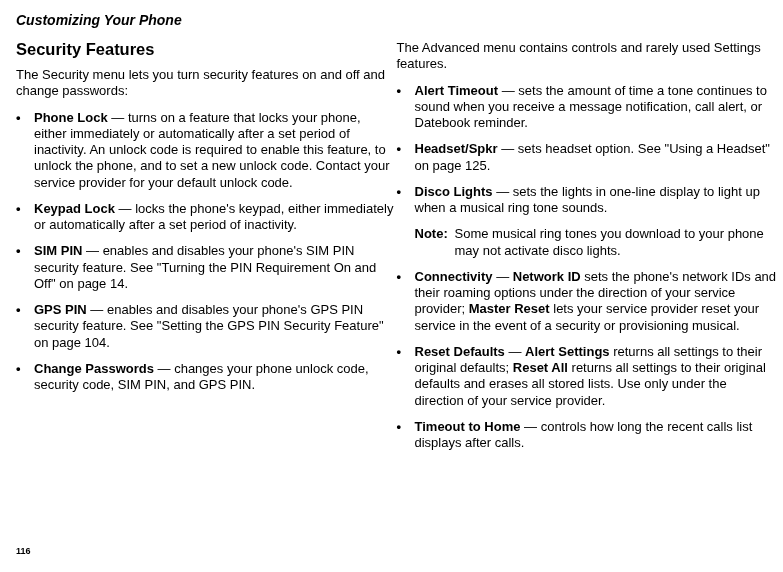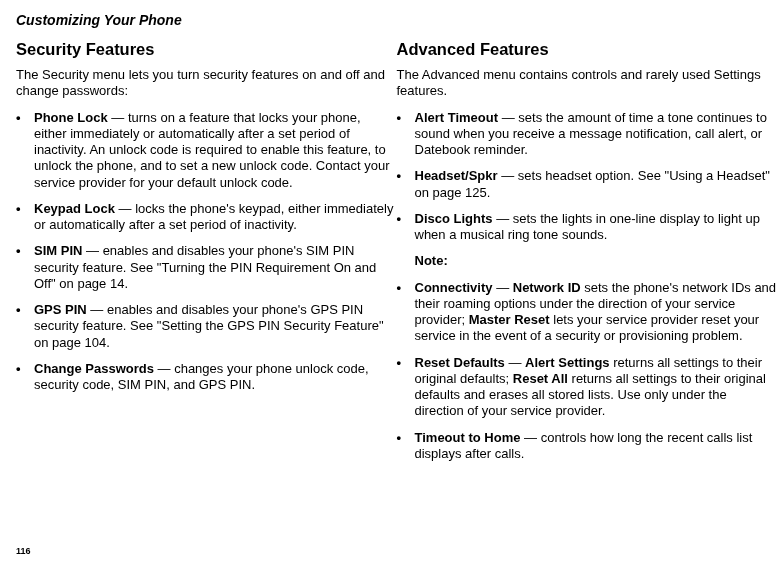--- a/index.html
+++ b/index.html
@@ -107,43 +107,43 @@
         <span class="bullet-text"><span class="bold">GPS PIN</span><span> — enables and disables your phone's GPS PIN security feature. See "Setting the GPS PIN Security Feature" on page 104.</span></span>
       </li>
       <li class="bullet-item">
         <span class="bullet-mark">•</span>
         <span class="bullet-text"><span class="bold">Change Passwords</span><span> — changes your phone unlock code, security code, SIM PIN, and GPS PIN.</span></span>
       </li>
     </ul>
   </div>
 
   <div class="column">
-    <div class="section-title">Advanced Features</div>
     <div class="intro">The Advanced menu contains controls and rarely used Settings features.</div>
     <ul class="bullet-list">
       <li class="bullet-item">
         <span class="bullet-mark">•</span>
         <span class="bullet-text"><span class="bold">Alert Timeout</span><span> — sets the amount of time a tone continues to sound when you receive a message notification, call alert, or Datebook reminder.</span></span>
       </li>
       <li class="bullet-item">
         <span class="bullet-mark">•</span>
         <span class="bullet-text"><span class="bold">Headset/Spkr</span><span> — sets headset option. See "Using a Headset" on page 125.</span></span>
       </li>
       <li class="bullet-item">
         <span class="bullet-mark">•</span>
         <span class="bullet-text"><span class="bold">Disco Lights</span><span> — sets the lights in one-line display to light up when a musical ring tone sounds.</span></span>
       </li>
     </ul>
     <div class="note-block">
       <span class="note-label">Note:</span>
+      <span class="note-text"> Some musical ring tones you download to your phone may not activate disco lights.</span>
     </div>
     <ul class="bullet-list">
       <li class="bullet-item">
         <span class="bullet-mark">•</span>
-        <span class="bullet-text"><span class="bold">Connectivity</span><span> — </span><span class="bold">Network ID</span><span> sets the phone's network IDs and their roaming options under the direction of your service provider; </span><span class="bold">Master Reset</span><span> lets your service provider reset your service in the event of a security or provisioning problem.</span></span>
+        <span class="bullet-text"><span class="bold">Connectivity</span><span> — </span><span class="bold">Network ID</span><span> sets the phone's network IDs and their roaming options under the direction of your service provider; </span><span class="bold">Master Reset</span><span> lets your service provider reset your service in the event of a security or provisioning musical.</span></span>
       </li>
       <li class="bullet-item">
         <span class="bullet-mark">•</span>
         <span class="bullet-text"><span class="bold">Reset Defaults</span><span> — </span><span class="bold">Alert Settings</span><span> returns all settings to their original defaults; </span><span class="bold">Reset All</span><span> returns all settings to their original defaults and erases all stored lists. Use only under the direction of your service provider.</span></span>
       </li>
       <li class="bullet-item">
         <span class="bullet-mark">•</span>
         <span class="bullet-text"><span class="bold">Timeout to Home</span><span> — controls how long the recent calls list displays after calls.</span></span>
       </li>
     </ul>

